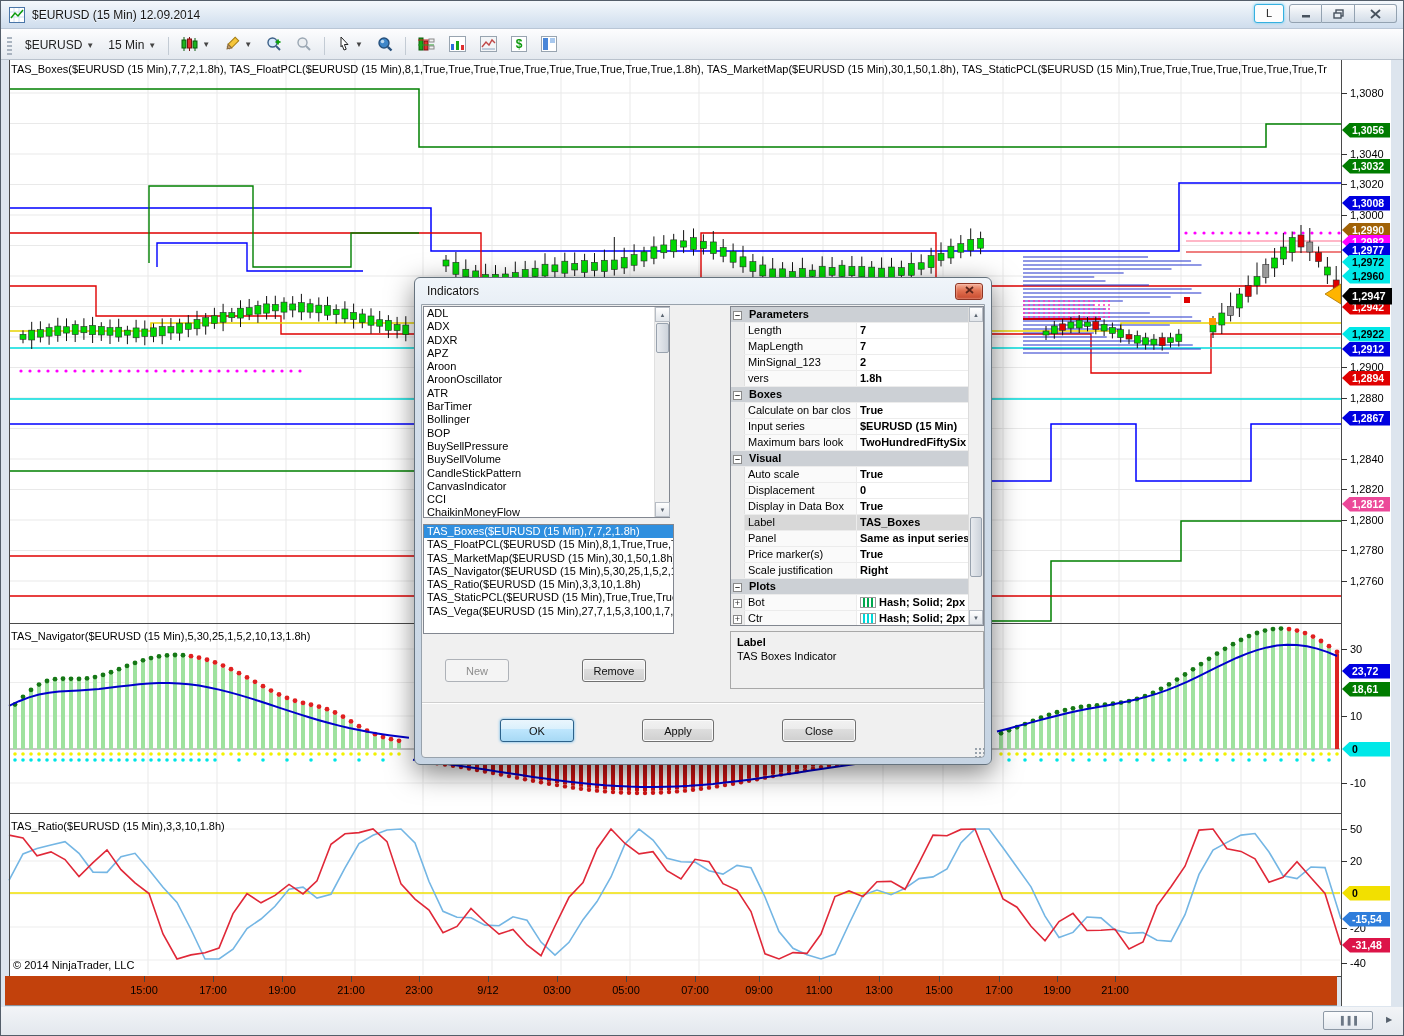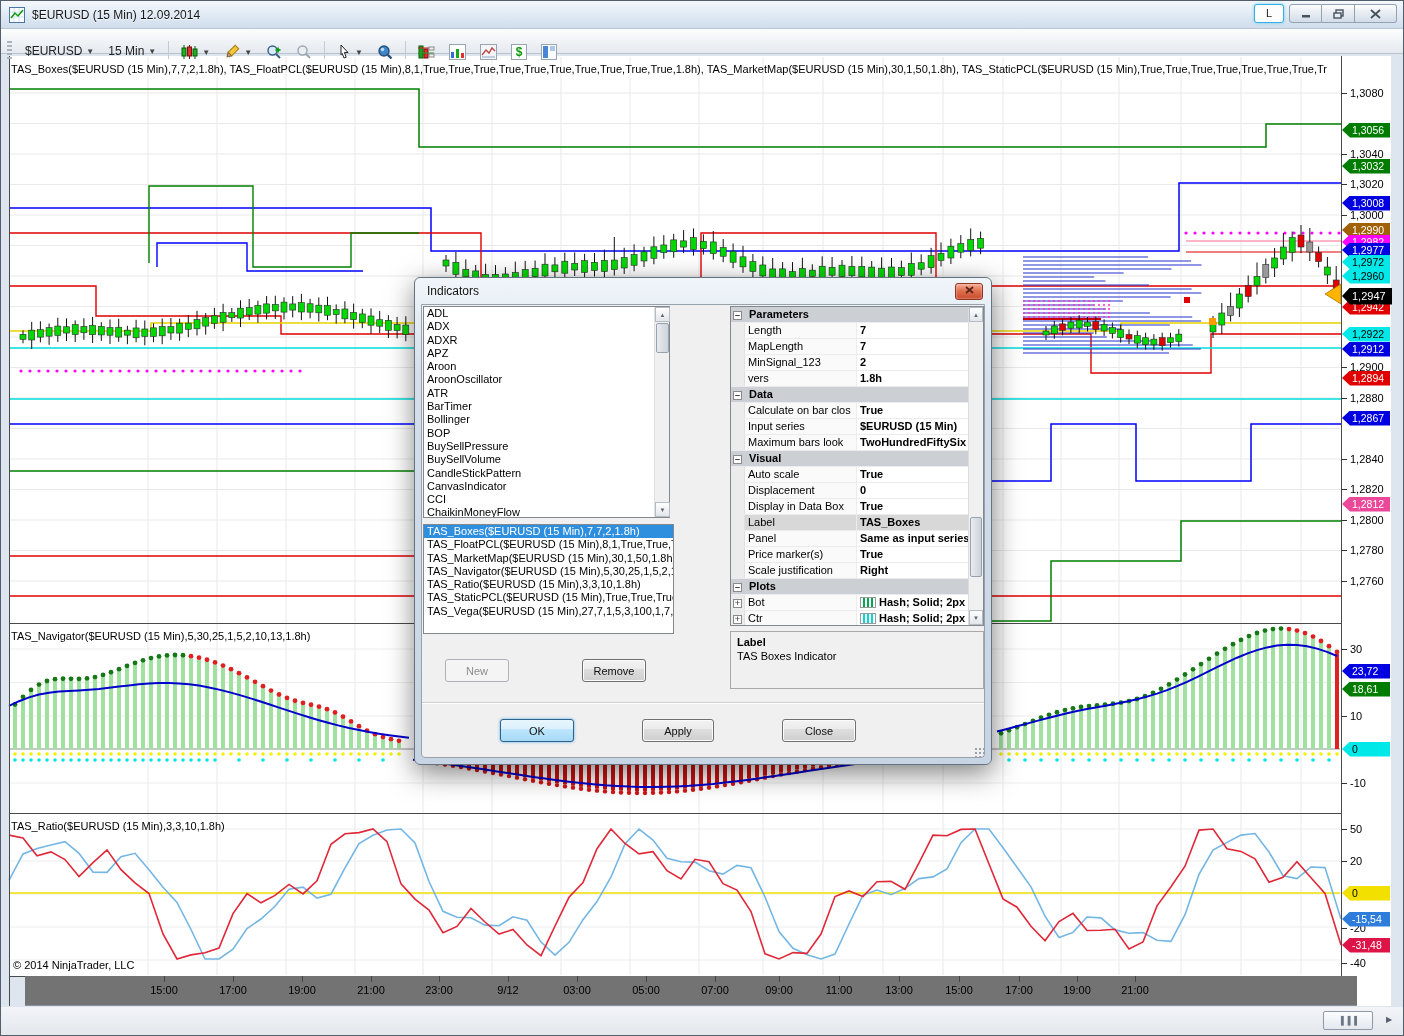--- a/index.html
+++ b/index.html
@@ -14,47 +14,47 @@
 .win-controls{position:absolute;right:6px;top:3px;display:flex;align-items:flex-start;gap:5px}
 .lbtn{width:30px;height:19px;background:#fdfdfd;border:1px solid #35b0e0;border-radius:3px;
  box-shadow:0 0 3px #66c8ee;font-size:11px;color:#222;text-align:center;line-height:17px;cursor:pointer}
 .ctl-group{display:flex}
 .ctl{width:33px;height:19px;background:linear-gradient(#fdfdfd,#e8edf3 45%,#d3dde8);border:1px solid #93a2b1;
  display:flex;align-items:center;justify-content:center;cursor:pointer}
 .ctl:first-child{border-radius:3px 0 0 3px}
 .ctl:last-child{border-radius:0 3px 3px 0;width:42px}
 .ctl+.ctl{border-left:none}
 
-.toolbar{position:absolute;left:0;top:28px;width:100%;height:25px;
+.toolbar{position:absolute;left:0;top:28px;width:100%;height:31px;
  background:linear-gradient(#fdfdfe,#eef1f5 60%,#e4e9ef);border-bottom:1px solid #b9c2cd;
- display:flex;align-items:flex-start;padding:12px 6px;z-index:20;font-size:12px;color:#222}
+ display:flex;align-items:flex-end;padding:4px 6px;z-index:20;font-size:12px;color:#222}
 .tgrip{width:5px;height:18px;margin-right:6px;background:repeating-linear-gradient(#aab4c0 0 2px,transparent 2px 4px)}
 .tb{display:flex;align-items:center;gap:4px;padding:2px 6px;border:1px solid transparent;border-radius:2px;background:none;
  font-size:12px;color:#222;cursor:pointer;font-family:"Liberation Sans",sans-serif}
 .dd{font-size:8px;color:#444}
 .tsep{width:1px;height:18px;background:#c3cbd4;margin:0 5px}
 
 .panelbg{position:absolute;left:8px;width:1332px;background:#fff;z-index:1}
 .pline{position:absolute;left:8px;width:1332px;height:1px;background:#4a4a4a;z-index:3}
 .vline{position:absolute;top:55px;width:1px;height:950px;background:#4a4a4a;z-index:3}
 #chart-svg{position:absolute;left:0;top:0;z-index:2;pointer-events:none}
 .indlabel{position:absolute;font-size:11px;color:#000;z-index:4;white-space:nowrap;overflow:hidden}
 .watermark{position:absolute;left:955px;top:92px;width:285px;text-align:center;z-index:2;
  font-weight:bold;font-style:italic;font-size:12.5px;color:#111;letter-spacing:.5px;line-height:1.65}
 .copyright{position:absolute;left:12px;top:958px;font-size:11px;color:#000;z-index:4}
 
 #axisbg{position:absolute;left:1340px;top:55px;width:50px;height:950px;background:#fff;border-left:1px solid #4a4a4a;z-index:3}
 #axis{position:absolute;left:1340px;top:0;width:52px;height:1005px;z-index:4}
 .atick{position:absolute;left:9px;font-size:11px;color:#000;height:14px;line-height:14px}
 .amark{position:absolute;left:0;width:6px;height:1px;background:#333}
-.tag{position:absolute;left:1px;width:48px;height:15px;font-size:10.5px;font-weight:normal;line-height:15px;
+.tag{position:absolute;left:1px;width:48px;height:15px;font-size:10.5px;font-weight:bold;line-height:15px;
  padding-left:10px;clip-path:polygon(0 50%,8px 0,100% 0,100% 100%,8px 100%);white-space:nowrap}
 .tag.big{height:17px;font-size:11px;line-height:17px;width:50px}
 
-#timeaxis{position:absolute;left:24px;top:975px;width:1332px;height:30px;background:#737373;z-index:3;border-bottom:1px solid #8a939d}
+#timeaxis{position:absolute;left:4px;top:975px;width:1332px;height:30px;background:#c2410c;z-index:3;border-bottom:1px solid #8a939d}
 .tlab{position:absolute;top:8px;transform:translateX(-50%);font-size:11px;color:#000}
 .ttick{position:absolute;top:0;width:1px;height:6px;background:#444}
 
 .statusbar{position:absolute;left:0;top:1006px;width:100%;height:30px;background:linear-gradient(#f2f4f7,#e2e7ed);z-index:3}
 .hthumb{position:absolute;left:1322px;top:4px;width:50px;height:19px;border:1px solid #8d99a6;border-radius:2px;
  background:linear-gradient(#fbfcfd,#e4e9ef);text-align:center;font-size:8px;line-height:17px;color:#6b7785;letter-spacing:1px;cursor:pointer}
 .harrow{position:absolute;left:1380px;top:4px;width:16px;height:19px;color:#55606c;font-size:8px;line-height:18px;text-align:center;cursor:pointer}
 
 #dlg{position:absolute;left:413px;top:276px;width:578px;height:488px;z-index:10;
  background:linear-gradient(#f0f5fa,#d4dfeb 20%,#c6d4e3);border:1px solid #66737e;border-radius:6px;
@@ -1371,21 +1371,21 @@
           </div>
           <div class="prow item">
             <span class="gut"></span>
             <span class="nm">vers</span>
             <span class="vl">
               <span>1.8h</span>
             </span>
           </div>
           <div class="prow category">
             <span class="gut"><span class="xp">–</span></span>
-            <span class="cnm">Data</span>
+            <span class="cnm">Boxes</span>
           </div>
           <div class="prow item">
             <span class="gut"></span>
             <span class="nm">Calculate on bar clos</span>
             <span class="vl">
               <span>True</span>
             </span>
           </div>
           <div class="prow item">
             <span class="gut"></span>

